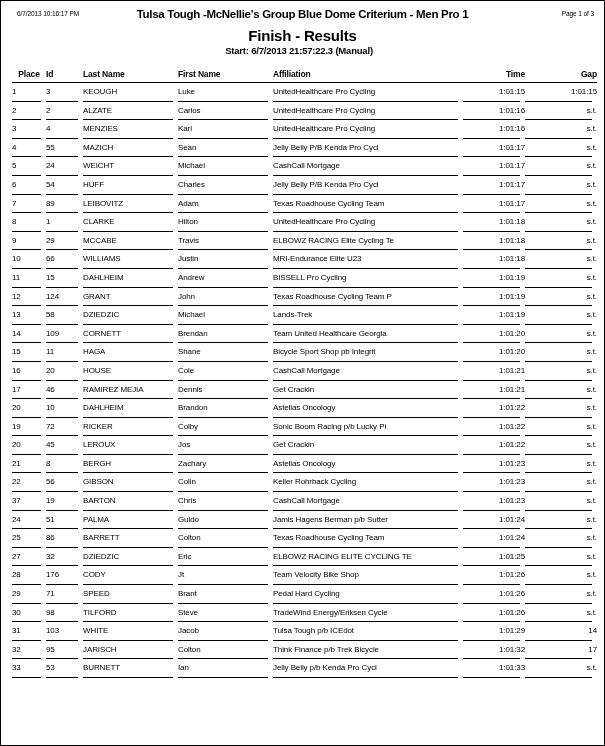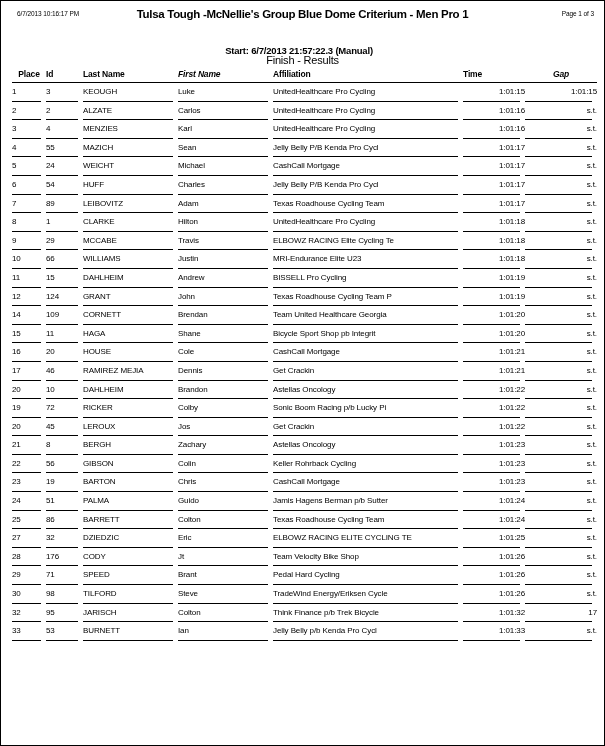--- a/index.html
+++ b/index.html
@@ -53,24 +53,23 @@
     font-size: 11.5px;
     font-weight: bold;
     letter-spacing: -0.3px;
     white-space: nowrap;
   }
   .hdr-sub1 {
     position: absolute;
     top: 26px;
     left: 0; right: 0;
     text-align: center;
-    font-size: 11px;
-    font-weight: normal;
+    font-size: 15px;
+    font-weight: bold;
     letter-spacing: -0.2px;
-    margin-top: 27px;
   }
   .hdr-sub2 {
     position: absolute;
     top: 44px;
     left: 0; right: 7px;
     text-align: center;
     font-size: 9.5px;
     font-weight: bold;
     letter-spacing: -0.2px;
   }
@@ -143,24 +142,24 @@
   col.c-time  { width: 62px; }
   col.c-gap   { width: 72px; }
 
   .c-right { text-align: right; padding-right: 7px; }
   .pad-l   { padding-left: 1px; }
 
   
   th.h-place { padding-left: 1px; text-align: center; }
   th.h-id    { padding-left: 1px; }
   th.h-last  { padding-left: 1px; }
-  th.h-first { padding-left: 1px; font-style: italic; }
+  th.h-first { padding-left: 1px; }
   th.h-aff   { padding-left: 1px; }
-  th.h-time  { text-align: left; padding-right: 7px; }
-  th.h-gap   { text-align: center; padding-left: 9px; font-style: italic; }
+  th.h-time  { text-align: right; padding-right: 7px; }
+  th.h-gap   { text-align: right; padding-left: 9px; }
 </style>
 </head>
 <body>
 
 <div class="page">
   <div class="page-inner">
 
     <div class="hdr">
       <div class="hdr-meta left">6/7/2013 10:16:17 PM</div>
       <div class="hdr-meta right">Page 1 of 3</div>
@@ -294,20 +293,29 @@
             <tr>
               <td class="seg pad-l">12</td>
               <td class="seg pad-l">124</td>
               <td class="seg pad-l">GRANT</td>
               <td class="seg pad-l">John</td>
               <td class="seg pad-l">Texas Roadhouse Cycling Team P</td>
               <td class="seg c-right">1:01:19</td>
               <td class="seg c-right">s.t.</td>
             </tr>
             <tr>
+              <td class="seg pad-l">13</td>
+              <td class="seg pad-l">58</td>
+              <td class="seg pad-l">DZIEDZIC</td>
+              <td class="seg pad-l">Michael</td>
+              <td class="seg pad-l">Lands-Trek</td>
+              <td class="seg c-right">1:01:19</td>
+              <td class="seg c-right">s.t.</td>
+            </tr>
+            <tr>
               <td class="seg pad-l">14</td>
               <td class="seg pad-l">109</td>
               <td class="seg pad-l">CORNETT</td>
               <td class="seg pad-l">Brendan</td>
               <td class="seg pad-l">Team United Healthcare Georgia</td>
               <td class="seg c-right">1:01:20</td>
               <td class="seg c-right">s.t.</td>
             </tr>
             <tr>
               <td class="seg pad-l">15</td>
@@ -375,21 +383,21 @@
             <tr>
               <td class="seg pad-l">22</td>
               <td class="seg pad-l">56</td>
               <td class="seg pad-l">GIBSON</td>
               <td class="seg pad-l">Colin</td>
               <td class="seg pad-l">Keller Rohrback Cycling</td>
               <td class="seg c-right">1:01:23</td>
               <td class="seg c-right">s.t.</td>
             </tr>
             <tr>
-              <td class="seg pad-l">23</td>
+              <td class="seg pad-l">37</td>
               <td class="seg pad-l">19</td>
               <td class="seg pad-l">BARTON</td>
               <td class="seg pad-l">Chris</td>
               <td class="seg pad-l">CashCall Mortgage</td>
               <td class="seg c-right">1:01:23</td>
               <td class="seg c-right">s.t.</td>
             </tr>
             <tr>
               <td class="seg pad-l">24</td>
               <td class="seg pad-l">51</td>
@@ -436,20 +444,29 @@
               <td class="seg c-right">s.t.</td>
             </tr>
             <tr>
               <td class="seg pad-l">30</td>
               <td class="seg pad-l">98</td>
               <td class="seg pad-l">TILFORD</td>
               <td class="seg pad-l">Steve</td>
               <td class="seg pad-l">TradeWind Energy/Eriksen Cycle</td>
               <td class="seg c-right">1:01:26</td>
               <td class="seg c-right">s.t.</td>
+            </tr>
+            <tr>
+              <td class="seg pad-l">31</td>
+              <td class="seg pad-l">103</td>
+              <td class="seg pad-l">WHITE</td>
+              <td class="seg pad-l">Jacob</td>
+              <td class="seg pad-l">Tulsa Tough p/b ICEdot</td>
+              <td class="seg c-right">1:01:29</td>
+              <td class="seg c-right">14</td>
             </tr>
             <tr>
               <td class="seg pad-l">32</td>
               <td class="seg pad-l">95</td>
               <td class="seg pad-l">JARISCH</td>
               <td class="seg pad-l">Colton</td>
               <td class="seg pad-l">Think Finance p/b Trek Bicycle</td>
               <td class="seg c-right">1:01:32</td>
               <td class="seg c-right">17</td>
             </tr>

